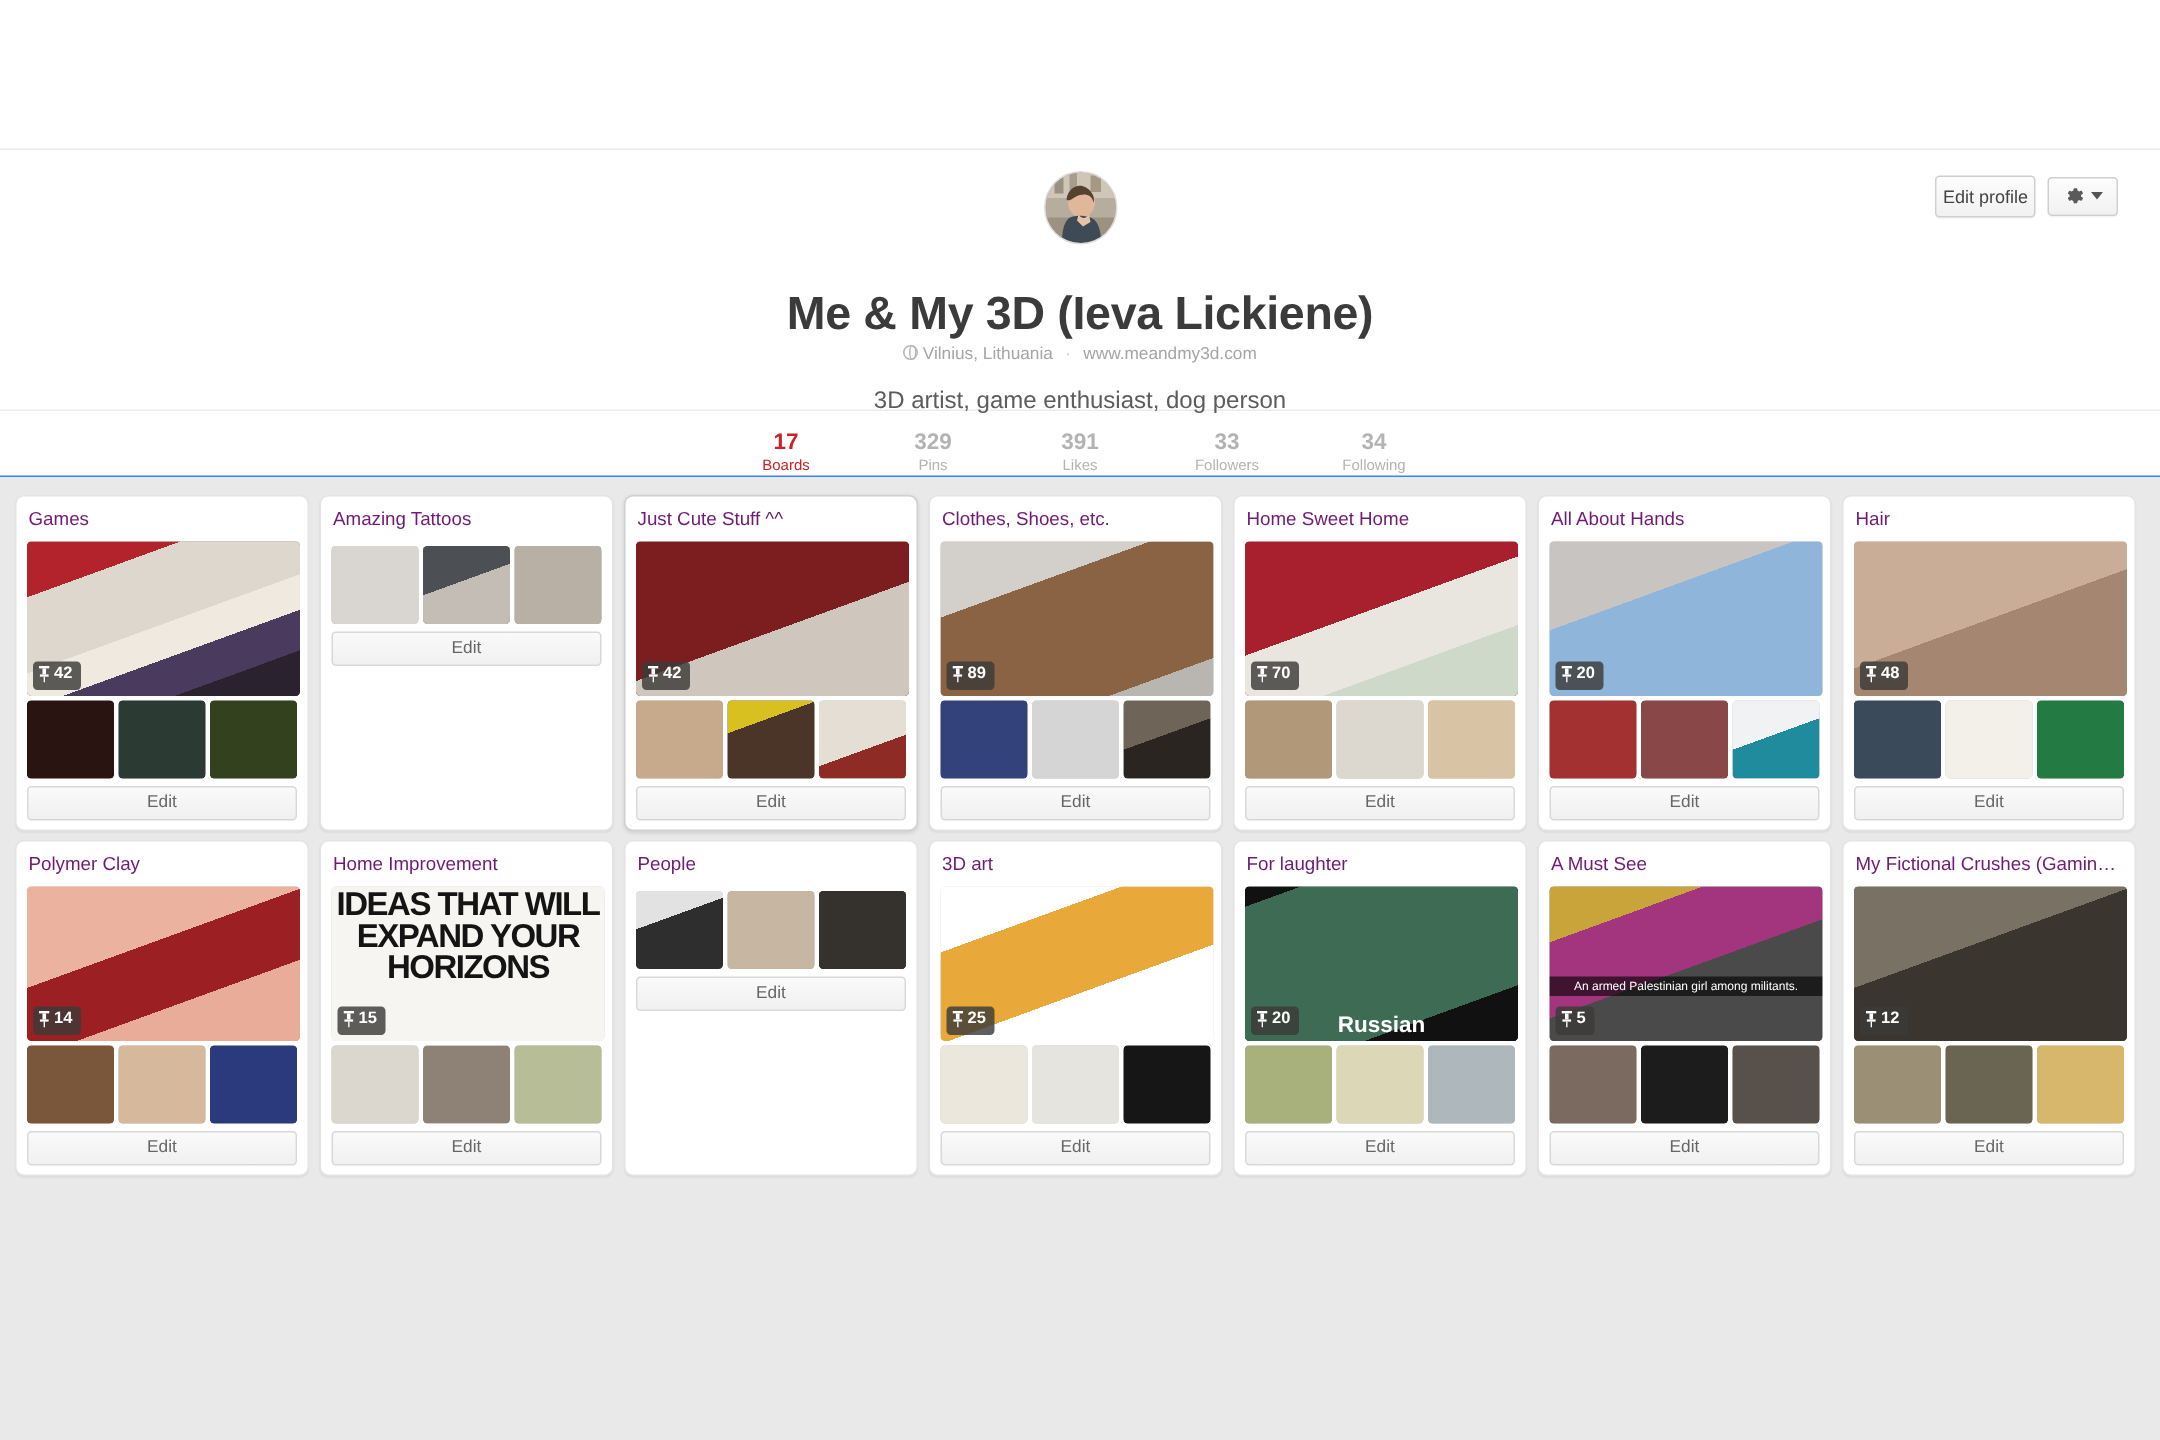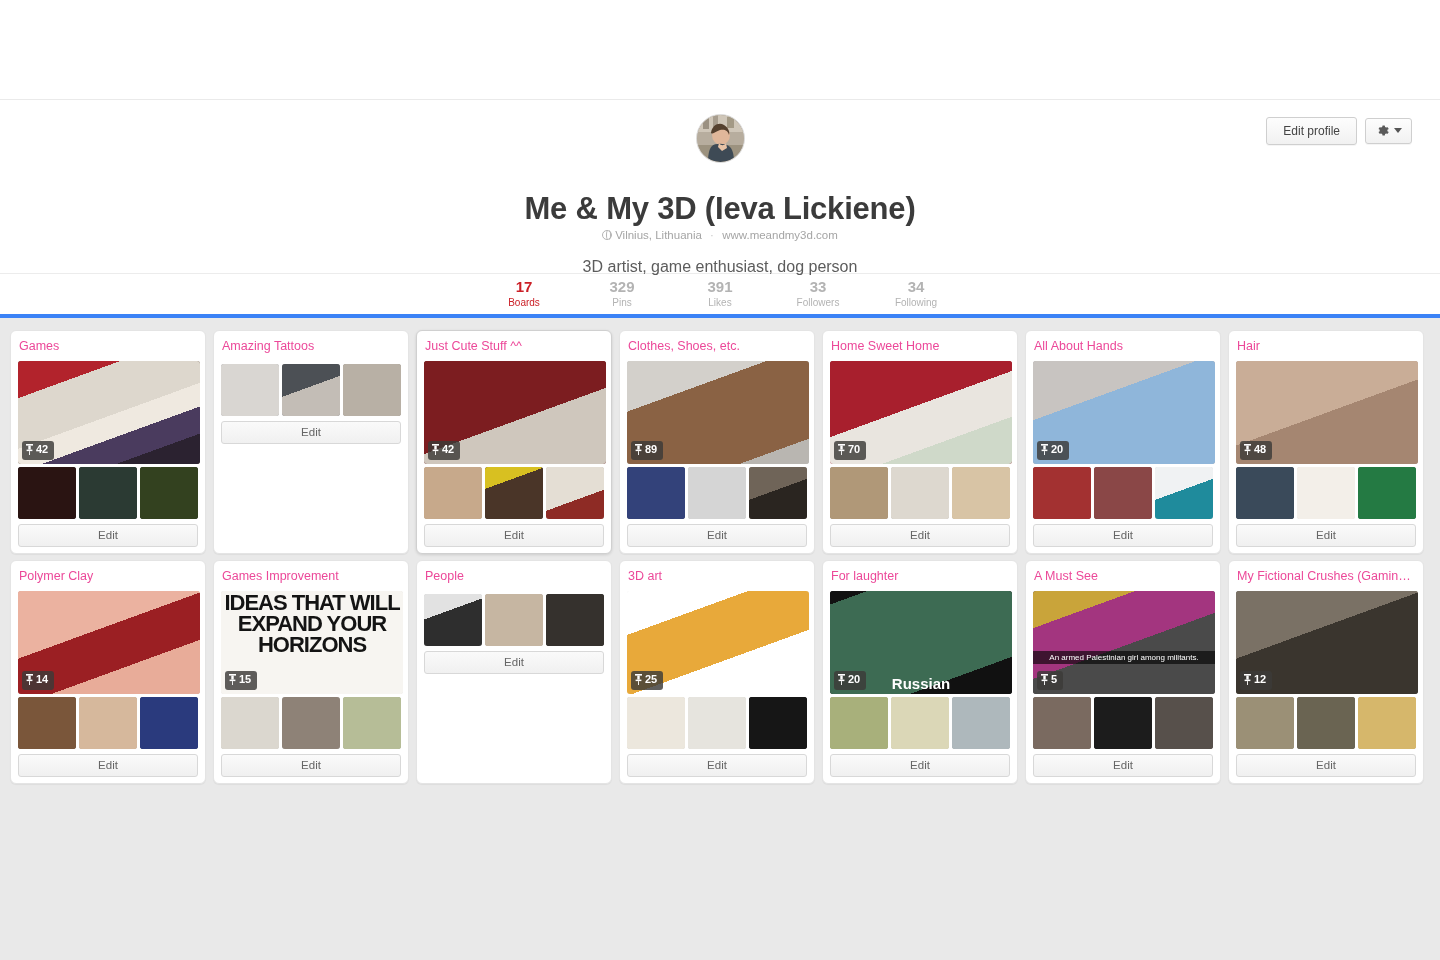--- a/index.html
+++ b/index.html
@@ -30,21 +30,21 @@
     position: absolute;
     top: 17px; right: 28px;
     display: flex; gap: 8px; align-items: center;
   }
   .btn-grey {
     background: linear-gradient(#fdfdfd,#f1f1f1);
     border: 1px solid #cfcfcf;
     border-radius: 3px;
     font-size: 12px;
     color: #444;
-    padding: 6px 16px;
+    padding: 6px 4px;
     line-height: 14px;
     cursor: pointer;
     font-family: "Liberation Sans", sans-serif;
     box-shadow: 0 1px 0 rgba(0,0,0,.04);
   }
   .btn-gear {
     background: linear-gradient(#fdfdfd,#f1f1f1);
     border: 1px solid #cfcfcf;
     border-radius: 3px;
     padding: 4px 9px 5px 9px;
@@ -106,25 +106,25 @@
   .profile-about {
     text-align: center;
     font-size: 16px;
     color: #5c5c5c;
     margin-top: 17px;
   }
 
   
   .stats-bar {
     background: #ffffff;
-    border-bottom: 4px solid #3b82f6;
+    border-bottom: 1px solid #3b82f6;
     height: 44px;
     display: flex;
     justify-content: center;
-    align-items: flex-start;
+    align-items: flex-end;
     padding-top: 3px;
     gap: 0px;
   }
   .stat {
     width: 98px;
     text-align: center;
     cursor: pointer;
   }
   .stat .num {
     font-size: 15px;
@@ -153,21 +153,21 @@
     background: #fff;
     border: 1px solid #e4e4e4;
     border-radius: 6px;
     box-shadow: 0 1px 1px rgba(0,0,0,.05);
     padding: 7px 7px 6px 7px;
     cursor: pointer;
   }
   .board-card.hovered { border-color: #d0d0d0; box-shadow: 0 1px 3px rgba(0,0,0,.12); }
   .board-title {
     font-size: 12.5px;
-    color: #ec4899;
+    color: #701a75;
     padding: 1px 1px 7px 1px;
     line-height: 15px;
     white-space: nowrap;
     overflow: hidden;
     text-overflow: ellipsis;
   }
   .cover {
     position: relative;
     width: 182px;
     height: 103px;
@@ -513,21 +513,21 @@
         <div class="thumb">
           <div class="ph" style="background:#c9a88c;background-image:linear-gradient(160deg,#d6b89c 0 100%);"></div>
         </div>
         <div class="thumb">
           <div class="ph" style="background:#23306b;background-image:linear-gradient(160deg,#2a3a7d 0 100%);"></div>
         </div>
       </div>
       <button class="btn-edit">Edit</button>
     </div>
     <div class="board-card">
-      <div class="board-title">Games Improvement</div>
+      <div class="board-title">Home Improvement</div>
       <div class="cover">
         <div class="img" style="background:#f2f0ec;background-image:linear-gradient(160deg,#f7f5f1 0 100%);"></div>
         <div style="position:absolute;inset:0;color:#141414;font-weight:bold;font-size:22px;line-height:.95;letter-spacing:-1px;text-align:center;padding-top:2px;overflow:hidden;">IDEAS THAT WILL EXPAND YOUR HORIZONS</div>
         <div class="pin-badge">
           <span>
             <svg class="pin-glyph" width="7" height="11" viewBox="0 0 7 11">
               <rect x="0" y="0" width="7" height="1.6" fill="#fff"></rect>
               <rect x="2.3" y="1.6" width="2.4" height="4" fill="#fff"></rect>
               <rect x="0.6" y="5.6" width="5.8" height="1.5" fill="#fff"></rect>
               <rect x="3.1" y="7.1" width="0.9" height="3.9" fill="#fff"></rect>

